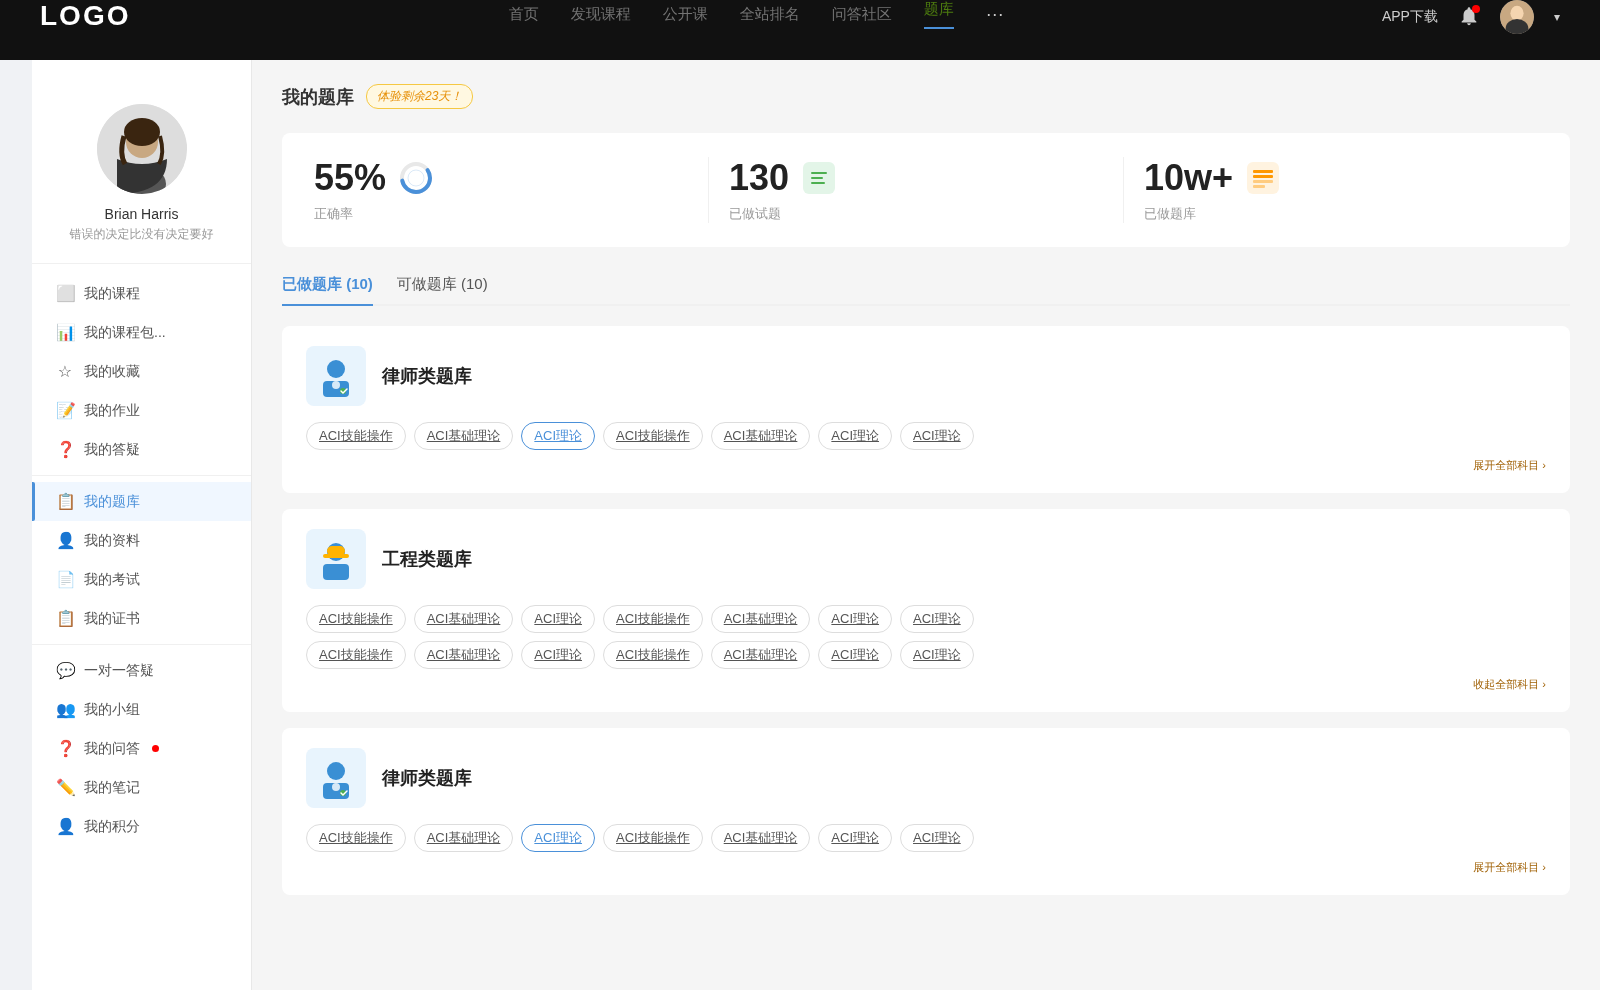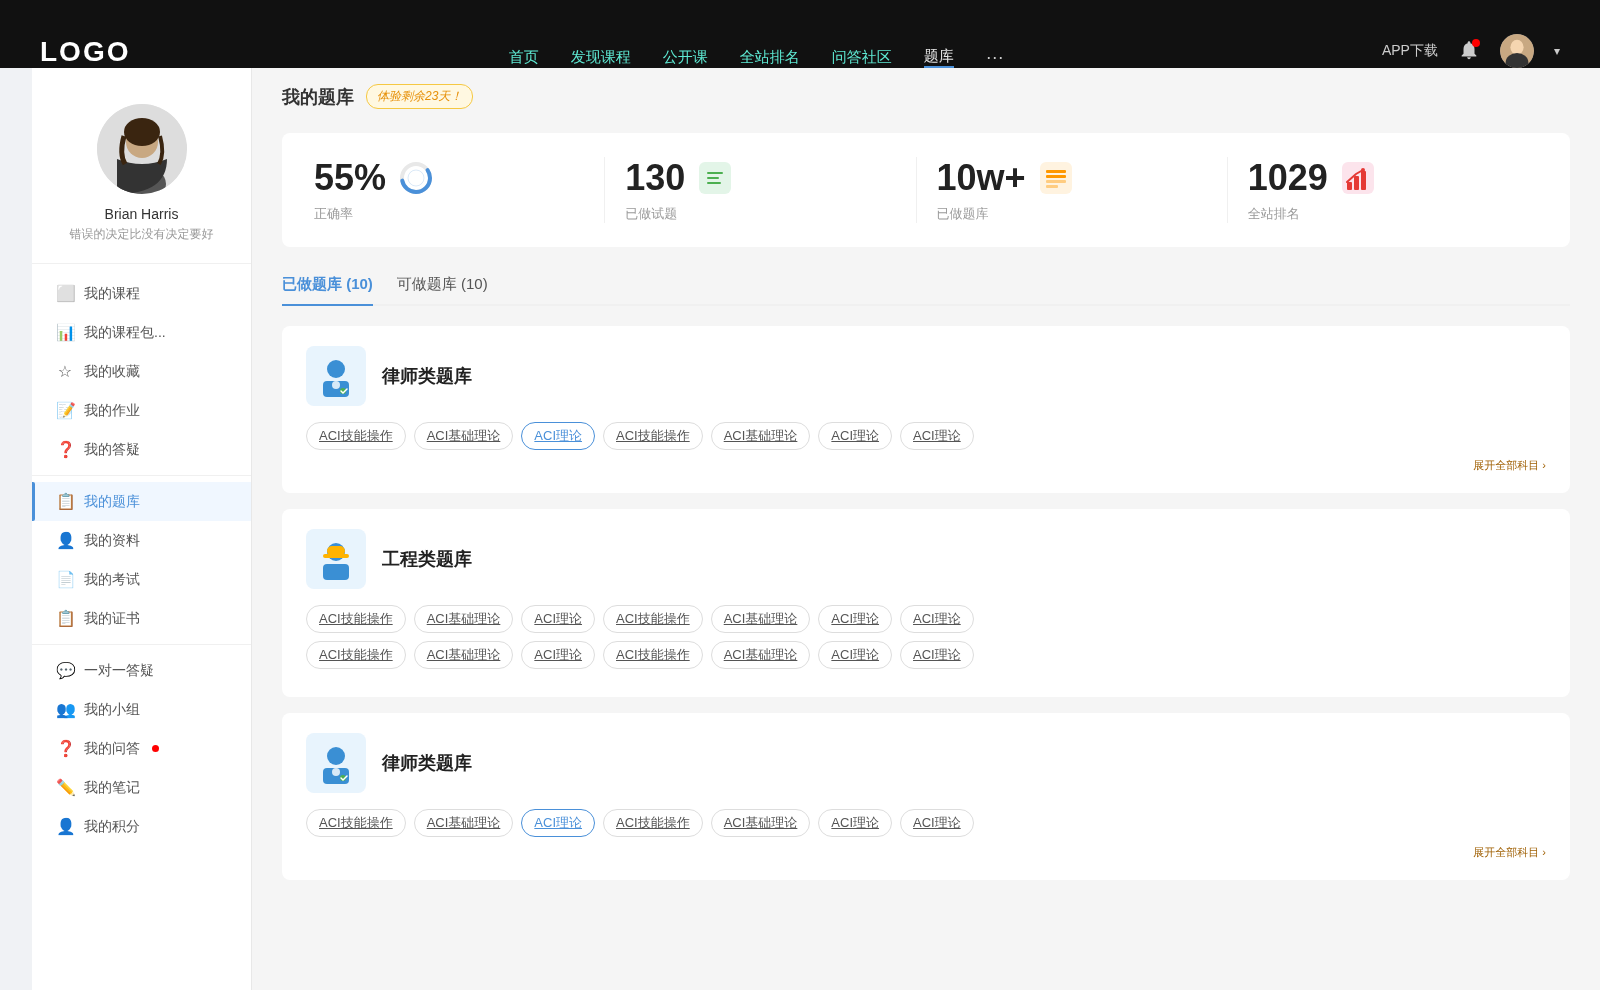--- a/index.html
+++ b/index.html
@@ -1,23 +1,23 @@
 <!DOCTYPE html>
 <html><head>
   <meta charset="utf-8">
   <style>
     * { box-sizing: border-box; margin: 0; padding: 0; }
     body { font-family: -apple-system, BlinkMacSystemFont, 'PingFang SC', 'Microsoft YaHei', sans-serif; background: #f0f2f5; color: #333; font-size: 14px; }
 
     
-    .navbar { background: #111; height: 68px; display: flex; align-items: flex-end; padding: 0 40px; justify-content: space-between; position: fixed; top: 0; left: 0; right: 0; z-index: 100; }
+    .navbar { background: #111; height: 60px; display: flex; align-items: flex-start; padding: 0 40px; justify-content: space-between; position: fixed; top: 0; left: 0; right: 0; z-index: 100; }
     .navbar-logo { color: #fff; font-size: 28px; font-weight: bold; letter-spacing: 2px; }
     .navbar-menu { display: flex; gap: 32px; align-items: center; }
-    .navbar-menu a { color: #5eead4; text-decoration: none; font-size: 15px; cursor: pointer; }
-    .navbar-menu a.active { color: #e5e5e5; border-bottom: 2px solid #4a90d9; padding-bottom: 0; }
+    .navbar-menu a { color: #737373; text-decoration: none; font-size: 15px; cursor: pointer; }
+    .navbar-menu a.active { color: #4d7c0f; border-bottom: 2px solid #4a90d9; padding-bottom: 8px; }
     .navbar-menu .dots { color: #ccc; font-size: 18px; cursor: pointer; }
     .navbar-right { display: flex; align-items: center; gap: 20px; }
     .navbar-right .app-dl { color: #ccc; font-size: 14px; cursor: pointer; }
     .nav-bell { position: relative; cursor: pointer; }
     .nav-bell svg { width: 22px; height: 22px; fill: #ccc; }
     .nav-bell-dot { position: absolute; top: 0; right: 0; width: 8px; height: 8px; background: red; border-radius: 50%; }
     .nav-avatar { width: 34px; height: 34px; border-radius: 50%; background: #888; overflow: hidden; cursor: pointer; }
     .nav-chevron { color: #ccc; cursor: pointer; font-size: 12px; }
 
     
@@ -245,36 +245,20 @@
               <rect x="6" y="8" width="20" height="3" rx="1" fill="#ff9800"></rect>
               <rect x="6" y="13" width="20" height="3" rx="1" fill="#ff9800"></rect>
               <rect x="6" y="18" width="20" height="3" rx="1" fill="#ffcc80"></rect>
               <rect x="6" y="23" width="12" height="3" rx="1" fill="#ffcc80"></rect>
             </svg>
           </div>
         </div>
         <span class="stat-label">已做题库</span>
       </div>
 
-      <div class="stat-item">
-        <div class="stat-value-row">
-          <span class="stat-value">1029</span>
-          <div class="stat-icon">
-            <svg width="32" height="32" viewBox="0 0 32 32">
-              <rect width="32" height="32" rx="6" fill="#fce4ec"></rect>
-              <rect x="5" y="20" width="5" height="8" rx="1" fill="#e53935"></rect>
-              <rect x="12" y="14" width="5" height="14" rx="1" fill="#e53935"></rect>
-              <rect x="19" y="9" width="5" height="19" rx="1" fill="#e53935"></rect>
-              <polyline points="5,20 14,12 21,8" stroke="#e53935" stroke-width="2" fill="none" stroke-linecap="round"></polyline>
-              <circle cx="21" cy="8" r="2" fill="#e53935"></circle>
-            </svg>
-          </div>
-        </div>
-        <span class="stat-label">全站排名</span>
-      </div>
     </div>
 
     <div class="tabs">
       <div class="tab active">已做题库 (10)</div>
       <div class="tab">可做题库 (10)</div>
     </div>
 
     <div class="content-scroll">
 
       <div class="qbank-card">
@@ -328,20 +312,23 @@
         </div>
         <div class="tag-row">
           <span class="tag">ACI技能操作</span>
           <span class="tag">ACI基础理论</span>
           <span class="tag">ACI理论</span>
           <span class="tag">ACI技能操作</span>
           <span class="tag">ACI基础理论</span>
           <span class="tag">ACI理论</span>
           <span class="tag">ACI理论</span>
         </div>
+        <div class="qbank-footer">
+          <span class="expand-link">收起全部科目 ›</span>
+        </div>
       </div>
 
       <div class="qbank-card">
         <div class="qbank-header">
           <div class="qbank-icon">
             <svg width="46" height="46" viewBox="0 0 46 46">
               <circle cx="23" cy="16" r="9" fill="#3a8fd4"></circle>
               <rect x="10" y="28" width="26" height="16" rx="4" fill="#3a8fd4"></rect>
               <circle cx="23" cy="32" r="4" fill="#fff" opacity="0.8"></circle>
               <circle cx="30" cy="38" r="3" fill="#4caf50"></circle>

